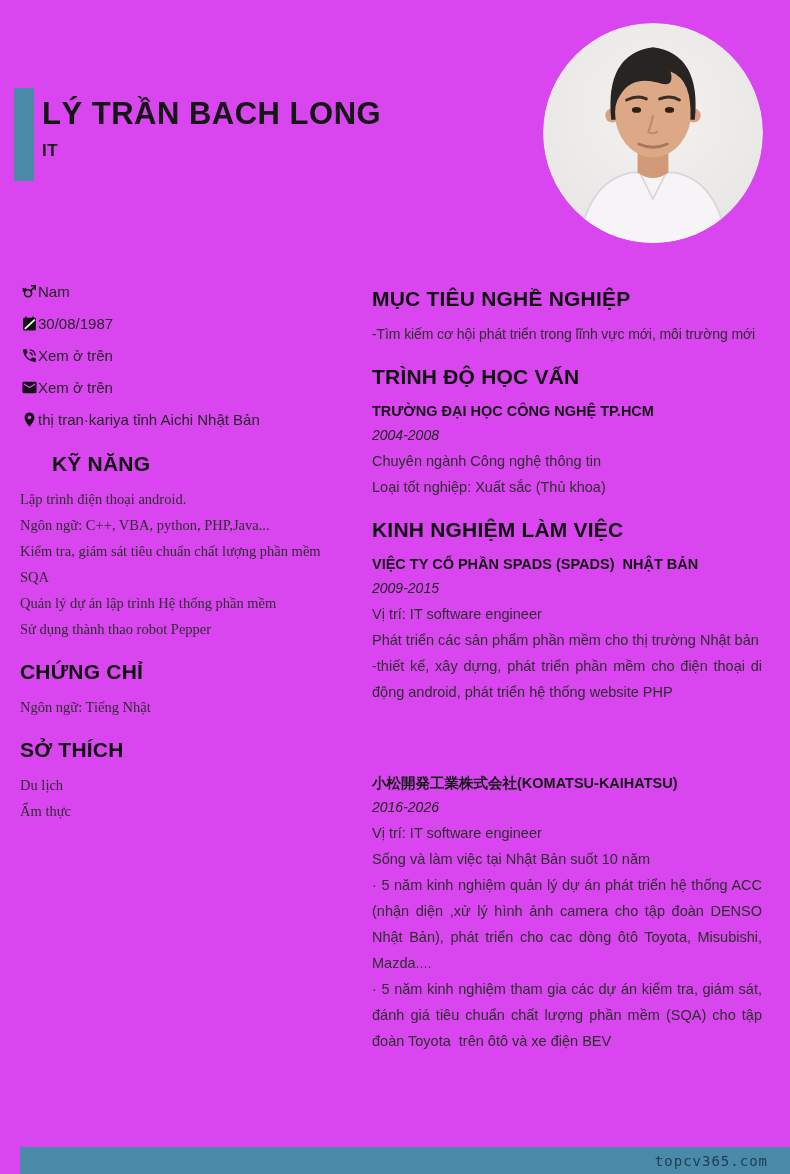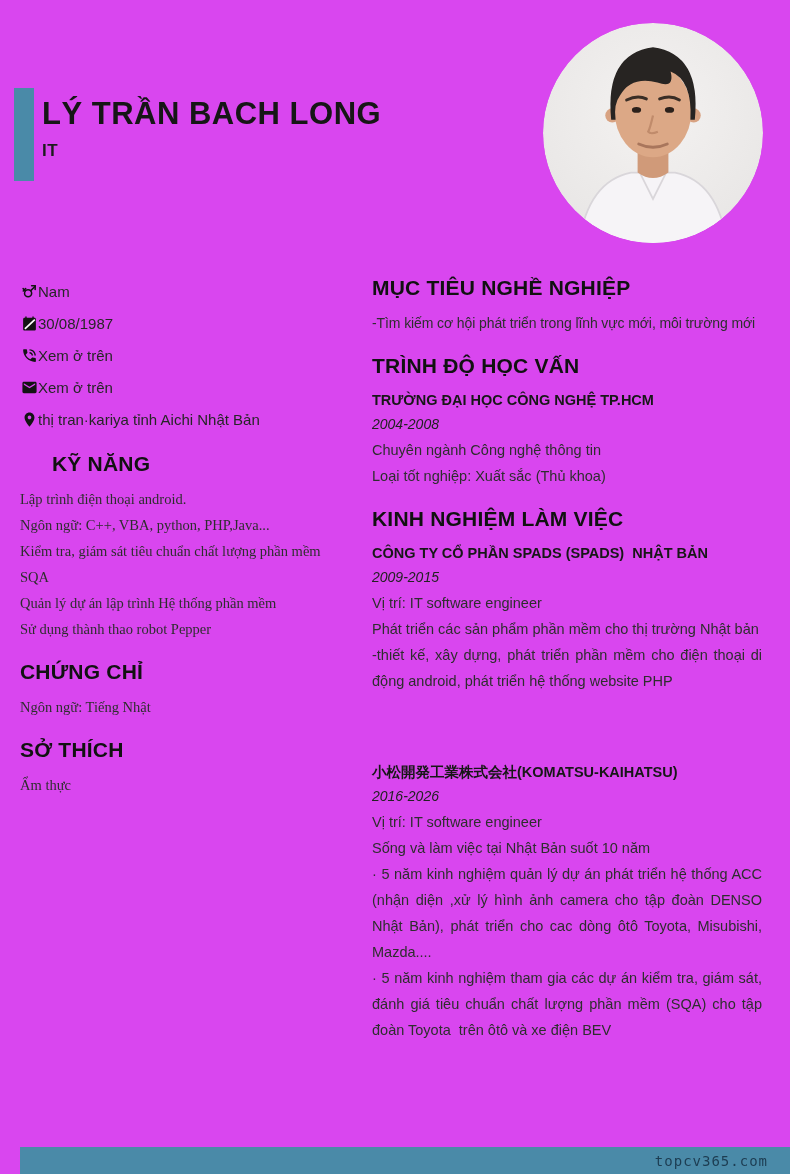--- a/index.html
+++ b/index.html
@@ -41,21 +41,21 @@
   .contact-item .ci svg { width: 17px; height: 17px; fill: #131313; }
 
   h2.section {
     font-size: 21px; font-weight: 700; color: #111111;
     letter-spacing: 0.2px; line-height: 30px; margin: 15px 0 7px;
   }
   .left-col h2.section:first-of-type { margin-top: 14px; margin-left: 32px; }
   .plain-line { font-size: 14.5px; line-height: 26px; color: #2e2e2e; font-family: Liberation Serif, serif; }
 
   
-  .right-col { position: absolute; left: 372px; top: 273px; width: 390px; }
+  .right-col { position: absolute; left: 372px; top: 284px; width: 390px; }
   .right-col h2.section:first-child { margin-top: 0; }
   .objective-text { font-size: 14px; line-height: 26px; letter-spacing: -0.1px; white-space: nowrap; color: #2e2e2e; }
   .org {
     font-size: 14.5px; font-weight: 700; color: #171717;
     line-height: 24px; margin-top: 6px; white-space: pre-wrap;
   }
   .period { font-style: italic; font-size: 14px; line-height: 25px; color: #222222; }
   .body-line { font-size: 14.5px; line-height: 26px; color: #2e2e2e; }
   .body-para { font-size: 14.5px; line-height: 26px; color: #2e2e2e; text-align: justify; white-space: pre-wrap; }
   .job + .job { margin-top: 66px; }
@@ -178,37 +178,38 @@
     <p class="plain-line">Lập trình điện thoại android.</p>
     <p class="plain-line">Ngôn ngữ: C++, VBA, python, PHP,Java...</p>
     <p class="plain-line">Kiểm tra, giám sát tiêu chuẩn chất lượng phần mềm SQA</p>
     <p class="plain-line">Quản lý dự án lập trình Hệ thống phần mềm</p>
     <p class="plain-line">Sử dụng thành thao robot Pepper</p>
 
     <h2 class="section">CHỨNG CHỈ</h2>
     <p class="plain-line">Ngôn ngữ: Tiếng Nhật</p>
 
     <h2 class="section">SỞ THÍCH</h2>
+    <p class="plain-line">Du lịch</p>
     <p class="plain-line">Ẩm thực</p>
   </aside>
 
   <main class="right-col">
     <h2 class="section">MỤC TIÊU NGHỀ NGHIỆP</h2>
     <p class="objective-text">-Tìm kiếm cơ hội phát triển trong lĩnh vực mới, môi trường mới</p>
 
     <h2 class="section">TRÌNH ĐỘ HỌC VẤN</h2>
     <h3 class="org">TRƯỜNG ĐẠI HỌC CÔNG NGHỆ TP.HCM</h3>
     <div class="period">2004-2008</div>
     <p class="body-line">Chuyên ngành Công nghệ thông tin</p>
     <p class="body-line">Loại tốt nghiệp: Xuất sắc (Thủ khoa)</p>
 
     <h2 class="section">KINH NGHIỆM LÀM VIỆC</h2>
 
     <div class="job">
-      <h3 class="org">CÔNG TY CỔ PHẦN SPADS (SPADS)  NHẬT BẢN</h3>
+      <h3 class="org">VIỆC TY CỔ PHẦN SPADS (SPADS)  NHẬT BẢN</h3>
       <div class="period">2009-2015</div>
       <p class="body-line">Vị trí: IT software engineer</p>
       <p class="body-line">Phát triển các sản phẩm phần mềm cho thị trường Nhật bản</p>
       <p class="body-para">-thiết kế, xây dựng, phát triển phần mềm cho điện thoại di động android, phát triển hệ thống website PHP</p>
     </div>
 
     <div class="job">
       <h3 class="org">小松開発工業株式会社(KOMATSU-KAIHATSU)</h3>
       <div class="period">2016-2026</div>
       <p class="body-line">Vị trí: IT software engineer</p>

